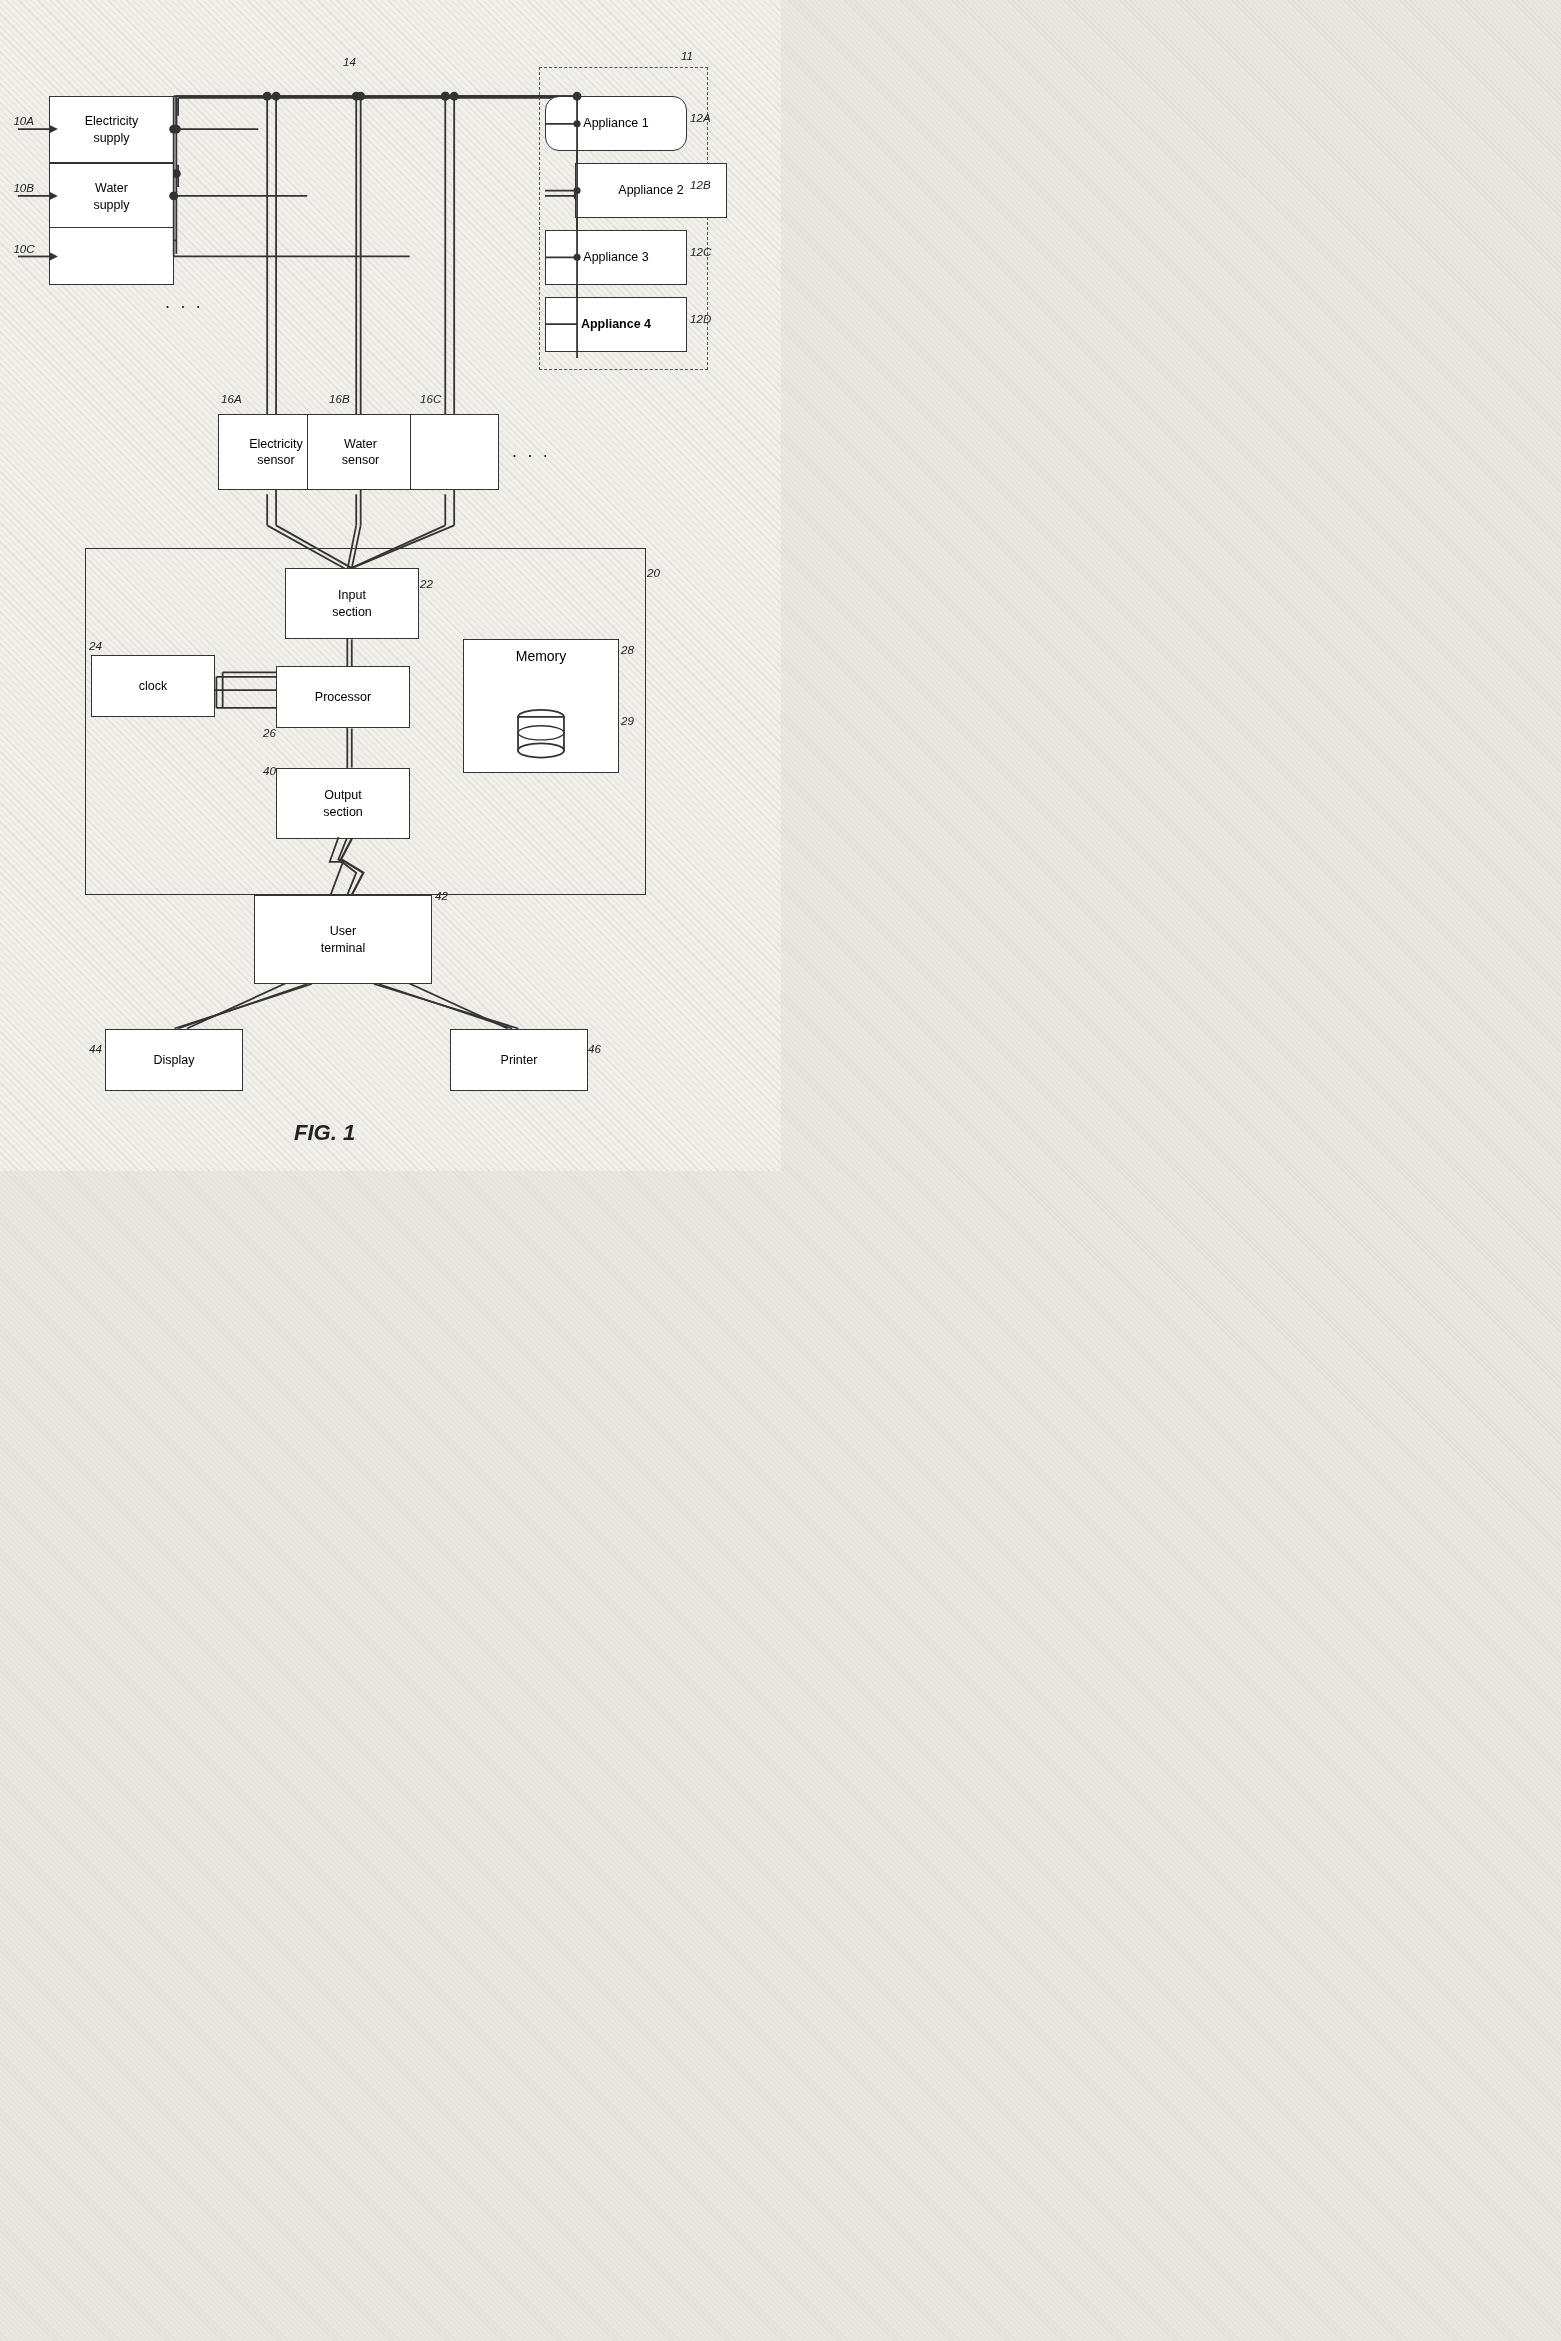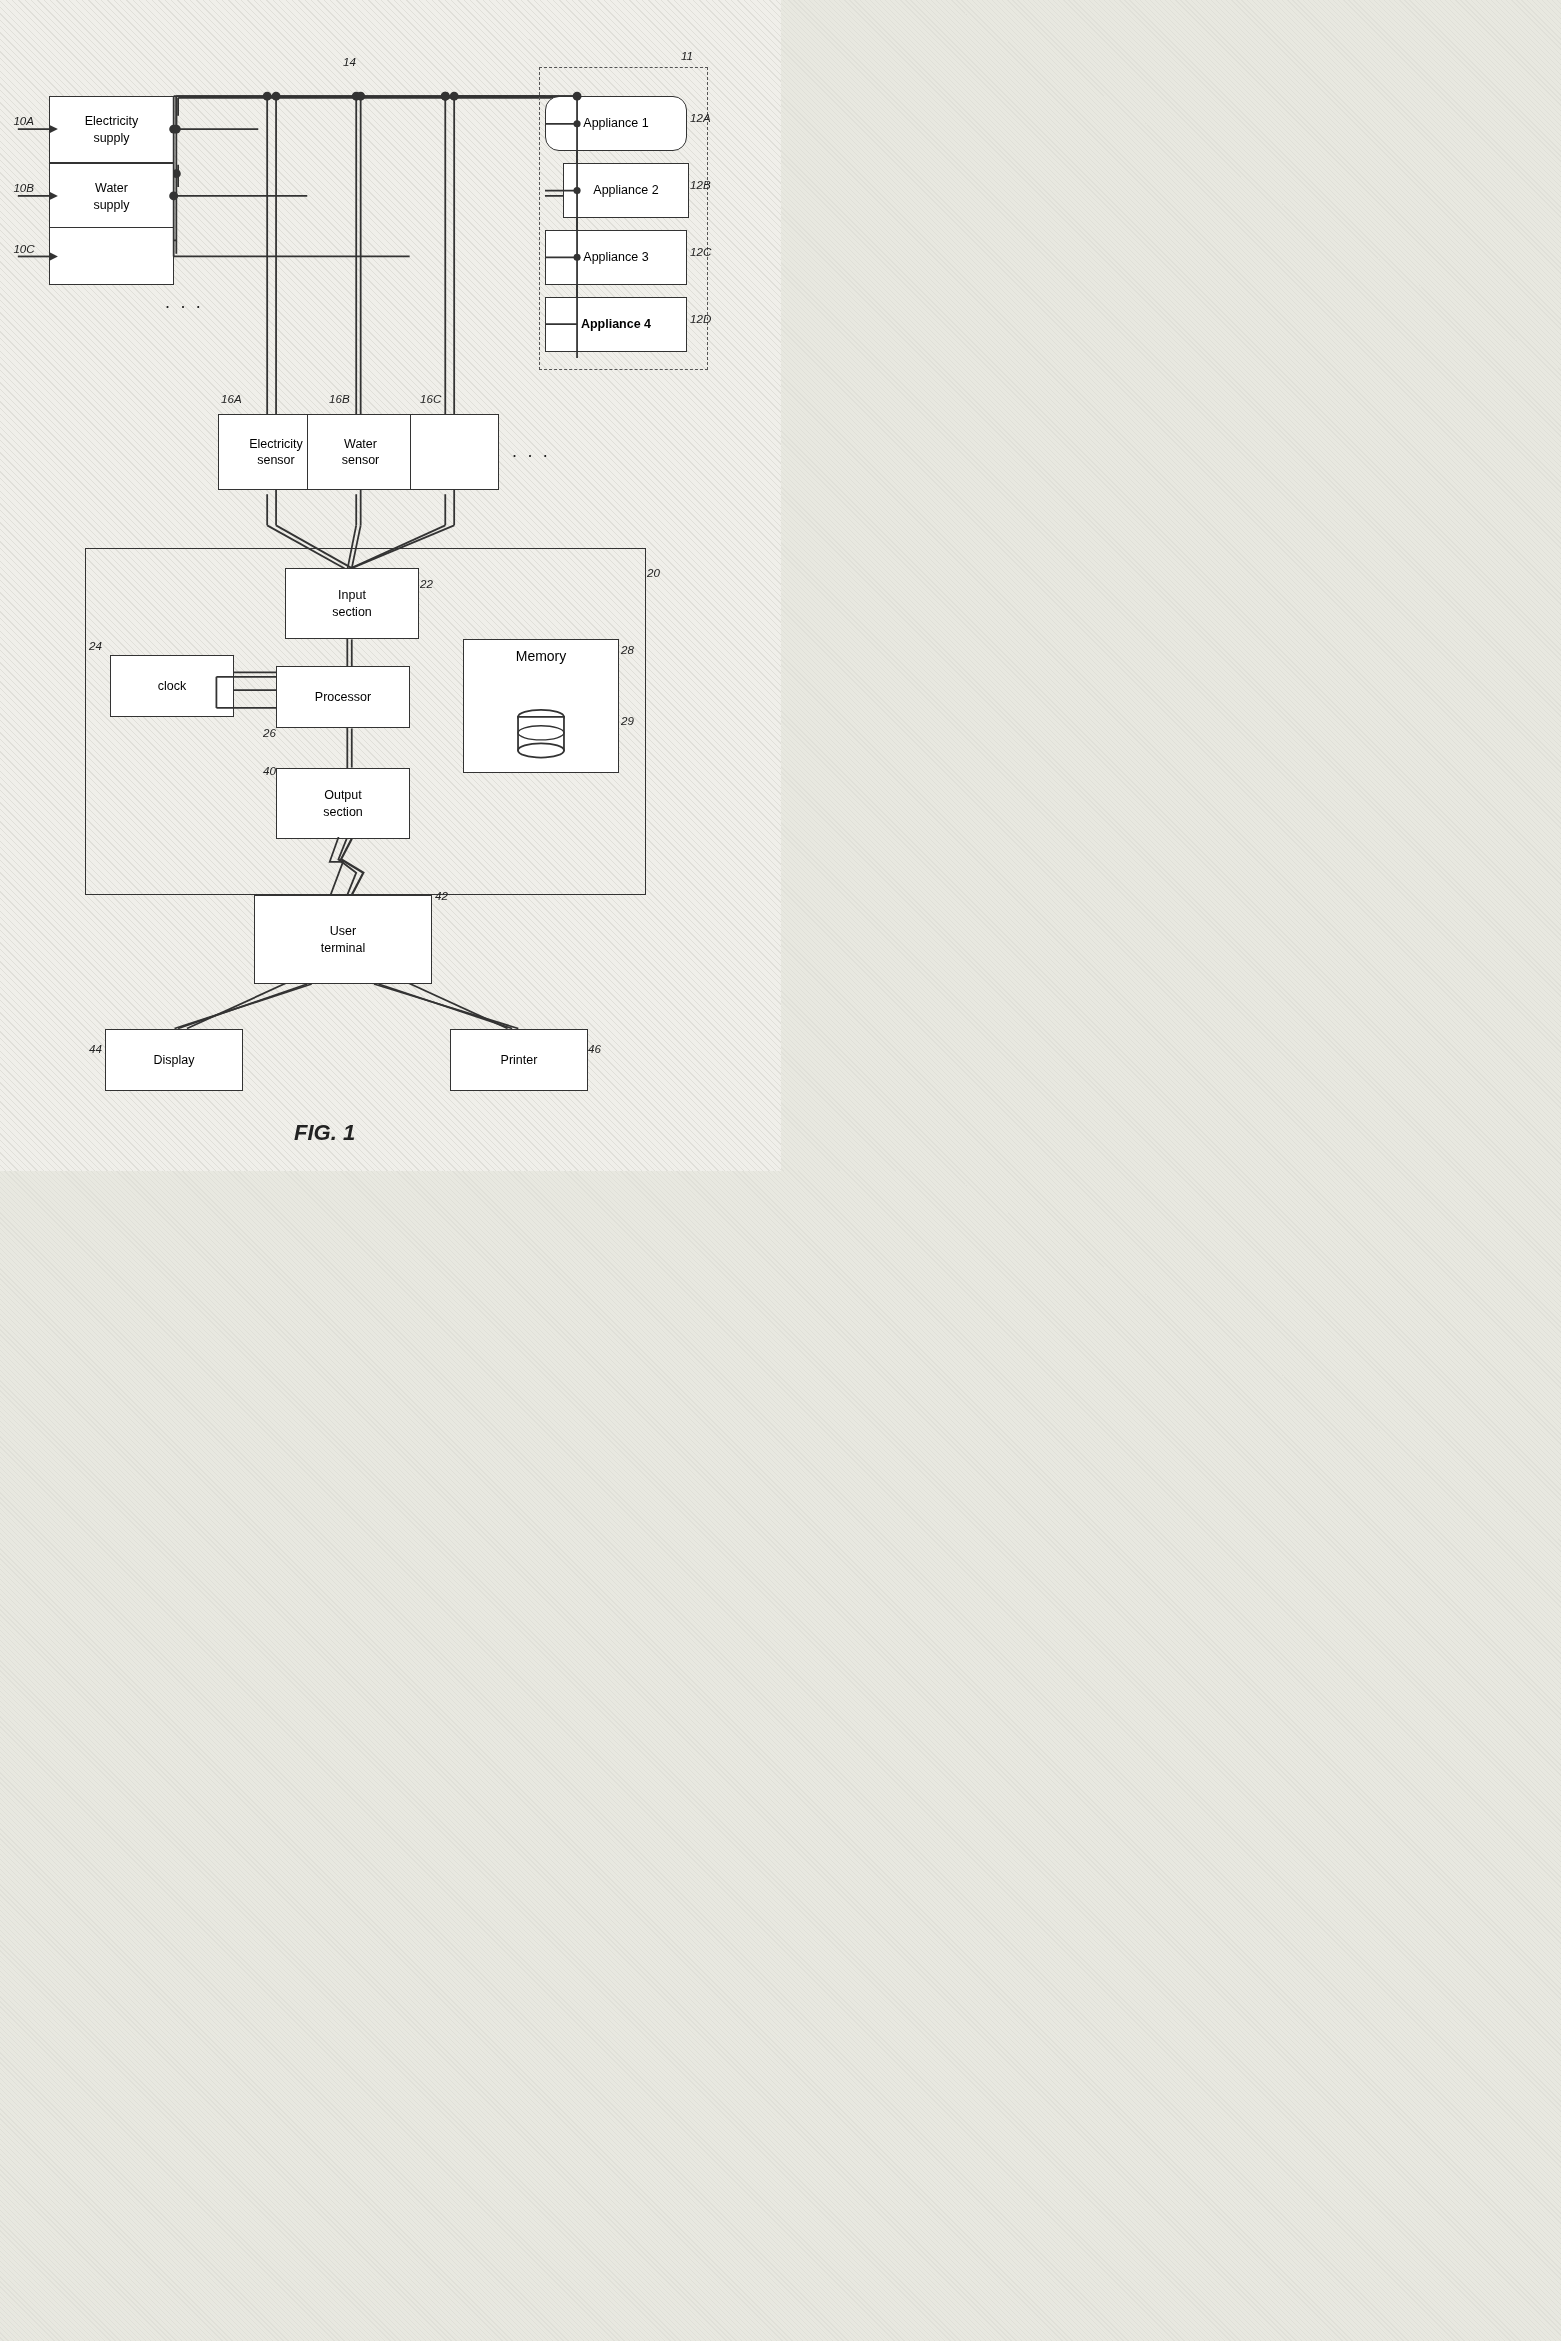--- a/index.html
+++ b/index.html
@@ -148,21 +148,21 @@
 
   <div class="label" style="left:681px; top:49px;">11</div>
 
   <div style="position:absolute; left:539px; top:67px; width:169px; height:303px; border:1.8px dashed #555; background:transparent;"></div>
 
   <div class="box" style="left:545px; top:96px; width:142px; height:55px;border-radius:14px;">
     <span>Appliance 1</span>
   </div>
   <div class="label" style="left:690px; top:111px;">12A</div>
 
-  <div class="box" style="left:563px; top:163px; width:126px; height:55px;">
+  <div class="box" style="left:575px; top:163px; width:152px; height:55px;">
     <span>Appliance 2</span>
   </div>
   <div class="label" style="left:690px; top:178px;">12B</div>
 
   <div class="box" style="left:545px; top:230px; width:142px; height:55px;">
     <span>Appliance 3</span>
   </div>
   <div class="label" style="left:690px; top:245px;">12C</div>
 
   <div class="box" style="left:545px; top:297px; width:142px; height:55px;font-weight:bold;">
@@ -212,21 +212,21 @@
 
   <div style="position:absolute; left:85px; top:548px; width:561px; height:347px; border:1.8px solid #333; background:transparent;"></div>
   <div class="label" style="left:647px; top:566px;">20</div>
 
   <div class="box" style="left:285px; top:568px; width:134px; height:71px;">
     <span style="white-space:pre-line">Input
 section</span>
   </div>
   <div class="label" style="left:420px; top:577px;">22</div>
 
-  <div class="box" style="left:110px; top:655px; width:124px; height:62px;">
+  <div class="box" style="left:91px; top:655px; width:124px; height:62px;">
     <span>clock</span>
   </div>
   <div class="label" style="left:89px; top:639px;">24</div>
 
   <div class="box" style="left:276px; top:666px; width:134px; height:62px;">
     <span>Processor</span>
   </div>
   <div class="label" style="left:263px; top:726px;">26</div>
 
   <div class="box" style="left:463px; top:639px; width:156px; height:134px;">

